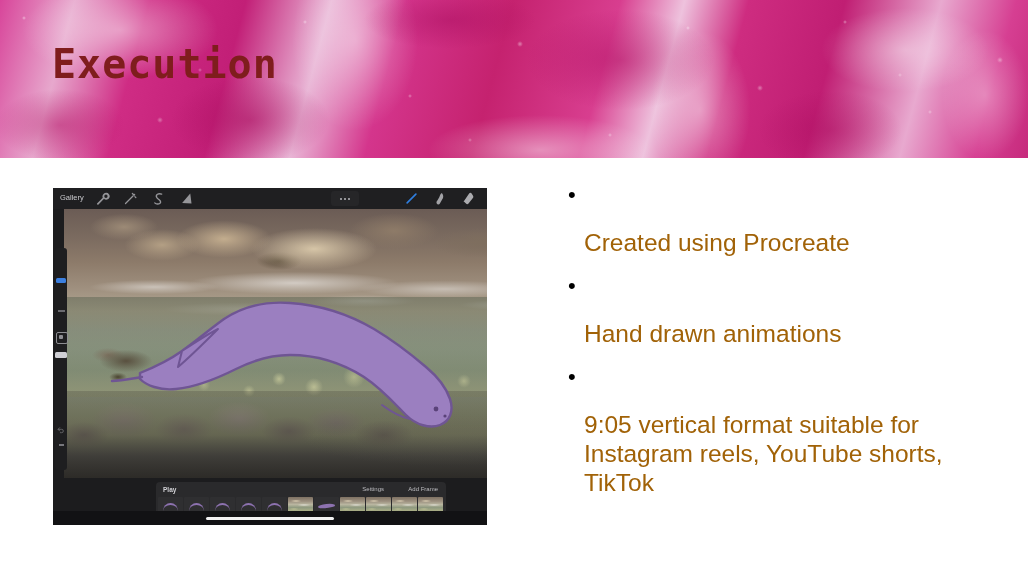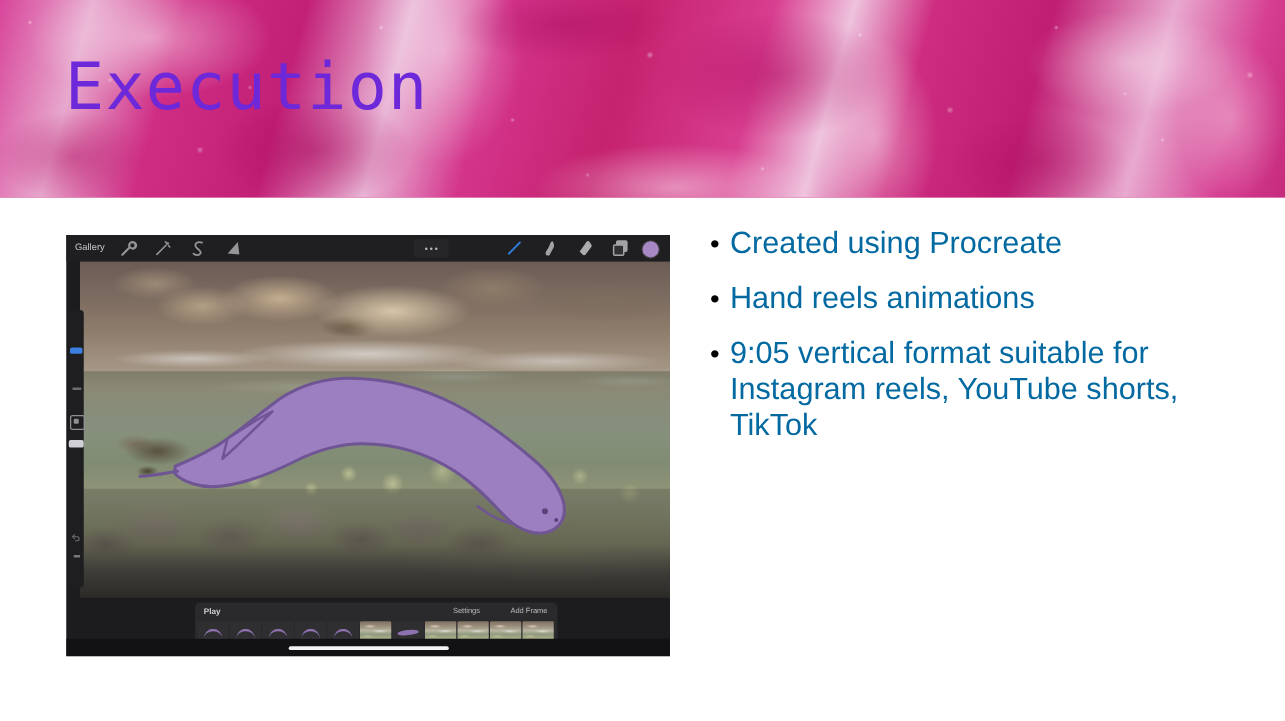--- a/index.html
+++ b/index.html
@@ -71,24 +71,24 @@
       radial-gradient(circle 3px at 1000px 60px, rgba(255,255,255,0.7), rgba(255,255,255,0) 100%),
       radial-gradient(circle 2px at 200px 70px, rgba(255,255,255,0.6), rgba(255,255,255,0) 100%),
       radial-gradient(circle 2px at 470px 140px, rgba(255,255,255,0.6), rgba(255,255,255,0) 100%),
       radial-gradient(circle 2px at 900px 75px, rgba(255,255,255,0.6), rgba(255,255,255,0) 100%);
   }
   #page-title {
     position: absolute;
     left: 52px;
     top: 44px;
     font-family: "DejaVu Sans Mono", "Liberation Mono", monospace;
-    font-weight: normal;
-    font-size: 52px;
+    font-weight: bold;
+    font-size: 40px;
     letter-spacing: 1px;
-    color: #6d28d9;
+    color: #7f1d1d;
     line-height: 1.0;
     white-space: nowrap;
     z-index: 5;
   }
 
   
   #bullets {
     position: absolute;
     left: 568px;
     top: 180px;
@@ -101,32 +101,33 @@
   }
   .bullet-dot {
     width: 16px;
     flex: 0 0 16px;
     color: #000000;
     font-size: 22px;
     line-height: 30px;
     text-align: left;
   }
   .bullet-text {
-    color: #0369a1;
+    color: #a16207;
     font-size: 24.5px;
     line-height: 29px;
     font-family: "Liberation Sans", sans-serif;
+    margin-top: 48px;
   }
 
   
   #ipad-shot {
     position: absolute;
     left: 53px;
     top: 188px;
-    width: 483px;
+    width: 434px;
     height: 337px;
     background: #1c1c1e;
     overflow: hidden;
   }
   
   #procreate-topbar {
     position: absolute;
     left: 0; top: 0;
     width: 483px;
     height: 21px;
@@ -394,21 +395,21 @@
 </div>
 <div id="page-title">Execution</div>
 
 <div id="bullets">
   <div class="bullet-row">
     <span class="bullet-dot">•</span>
     <span class="bullet-text">Created using Procreate</span>
   </div>
   <div class="bullet-row">
     <span class="bullet-dot">•</span>
-    <span class="bullet-text">Hand reels animations</span>
+    <span class="bullet-text">Hand drawn animations</span>
   </div>
   <div class="bullet-row">
     <span class="bullet-dot">•</span>
     <span class="bullet-text">9:05 vertical format suitable for Instagram reels, YouTube shorts, TikTok</span>
   </div>
 </div>
 
 <div id="ipad-shot">
 
   <div id="canvas-art">

